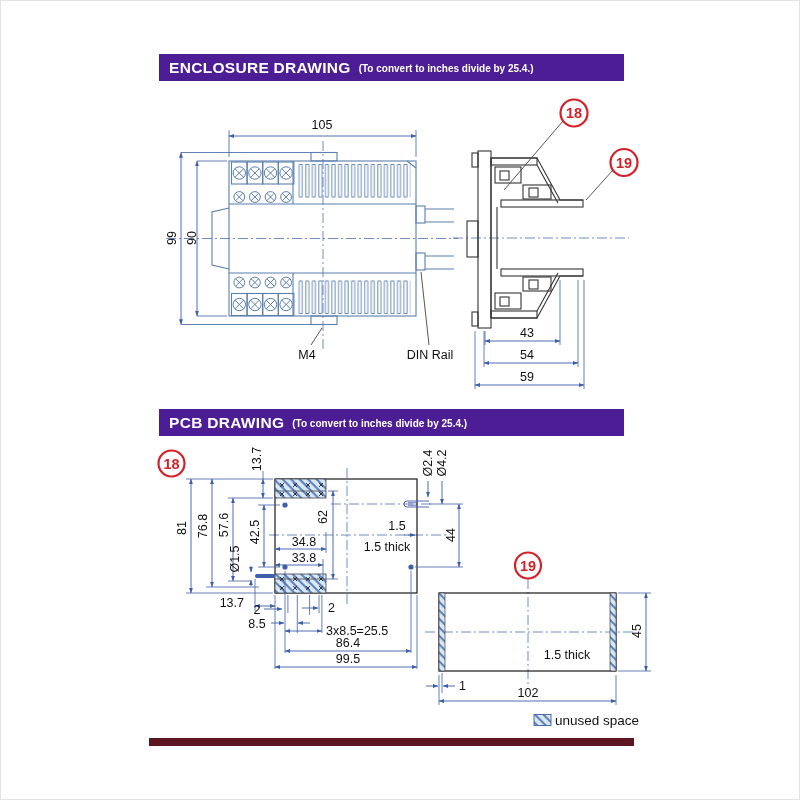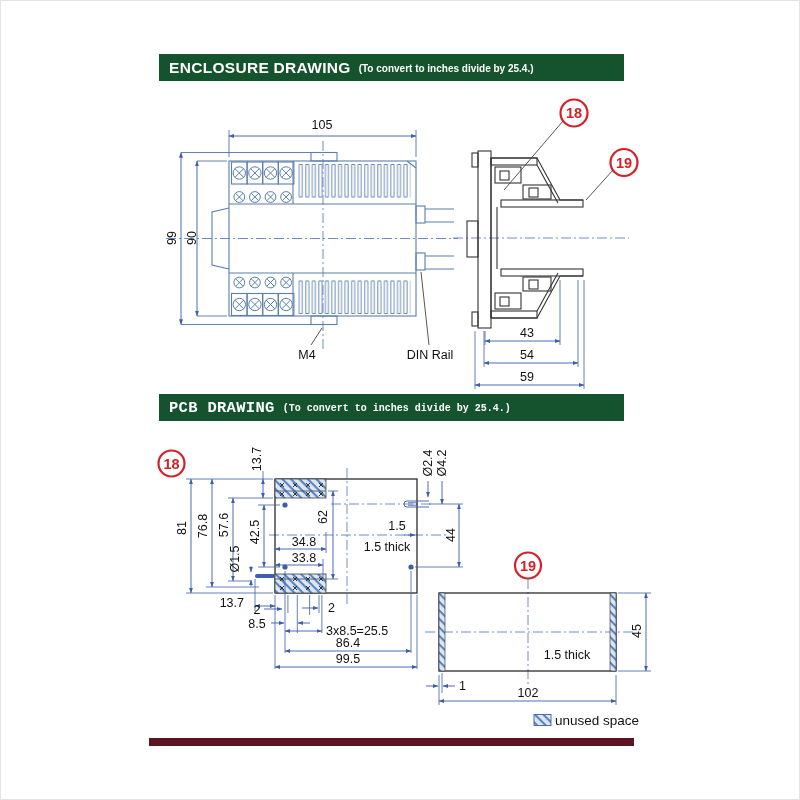--- a/index.html
+++ b/index.html
@@ -1,22 +1,22 @@
 <!DOCTYPE html>
 <html><head>
 <meta charset="utf-8">
 <style>
   html,body{margin:0;padding:0;background:#fff;}
   .page{position:relative;width:800px;height:800px;background:#ffffff;border:1px solid #e3e3e3;
         box-sizing:border-box;font-family:"Liberation Sans",sans-serif;overflow:hidden;}
-  .hdr{position:absolute;left:158px;width:465px;height:27px;background:#14532d;color:#fff;
+  .hdr{position:absolute;left:158px;width:465px;height:27px;background:#4c1d95;color:#fff;
        display:flex;align-items:center;gap:8px;padding-left:10px;box-sizing:border-box;}
   .hdr-title{font-weight:bold;font-size:15.5px;letter-spacing:.3px;white-space:nowrap;}
   .hdr-sub{font-weight:bold;font-size:10px;white-space:nowrap;padding-top:1px;}
-  .hdr1{top:53px;} .hdr2{top:393px;font-family:Liberation Mono, monospace;}
+  .hdr1{top:53px;} .hdr2{top:408px;}
   .footer-bar{position:absolute;left:148px;top:737px;width:485px;height:8px;background:#5b1622;}
   svg{position:absolute;left:0;top:0;}
   .fv{stroke:#5b7fae;stroke-width:1.1;fill:none;}
   .sv{stroke:#333;stroke-width:1.1;fill:none;}
   .pb{stroke:#1a1a1a;stroke-width:1.2;fill:none;}
   .d{stroke:#3c5fa8;stroke-width:0.9;fill:none;}
   .e{stroke:#3c5fa8;stroke-width:0.8;fill:none;}
   .cl{stroke:#4c6fae;stroke-width:0.8;fill:none;stroke-dasharray:10 3 2 3;}
   .ldr{stroke:#444;stroke-width:0.9;fill:none;}
   .t{font:12.5px "Liberation Sans",sans-serif;fill:#111;}

